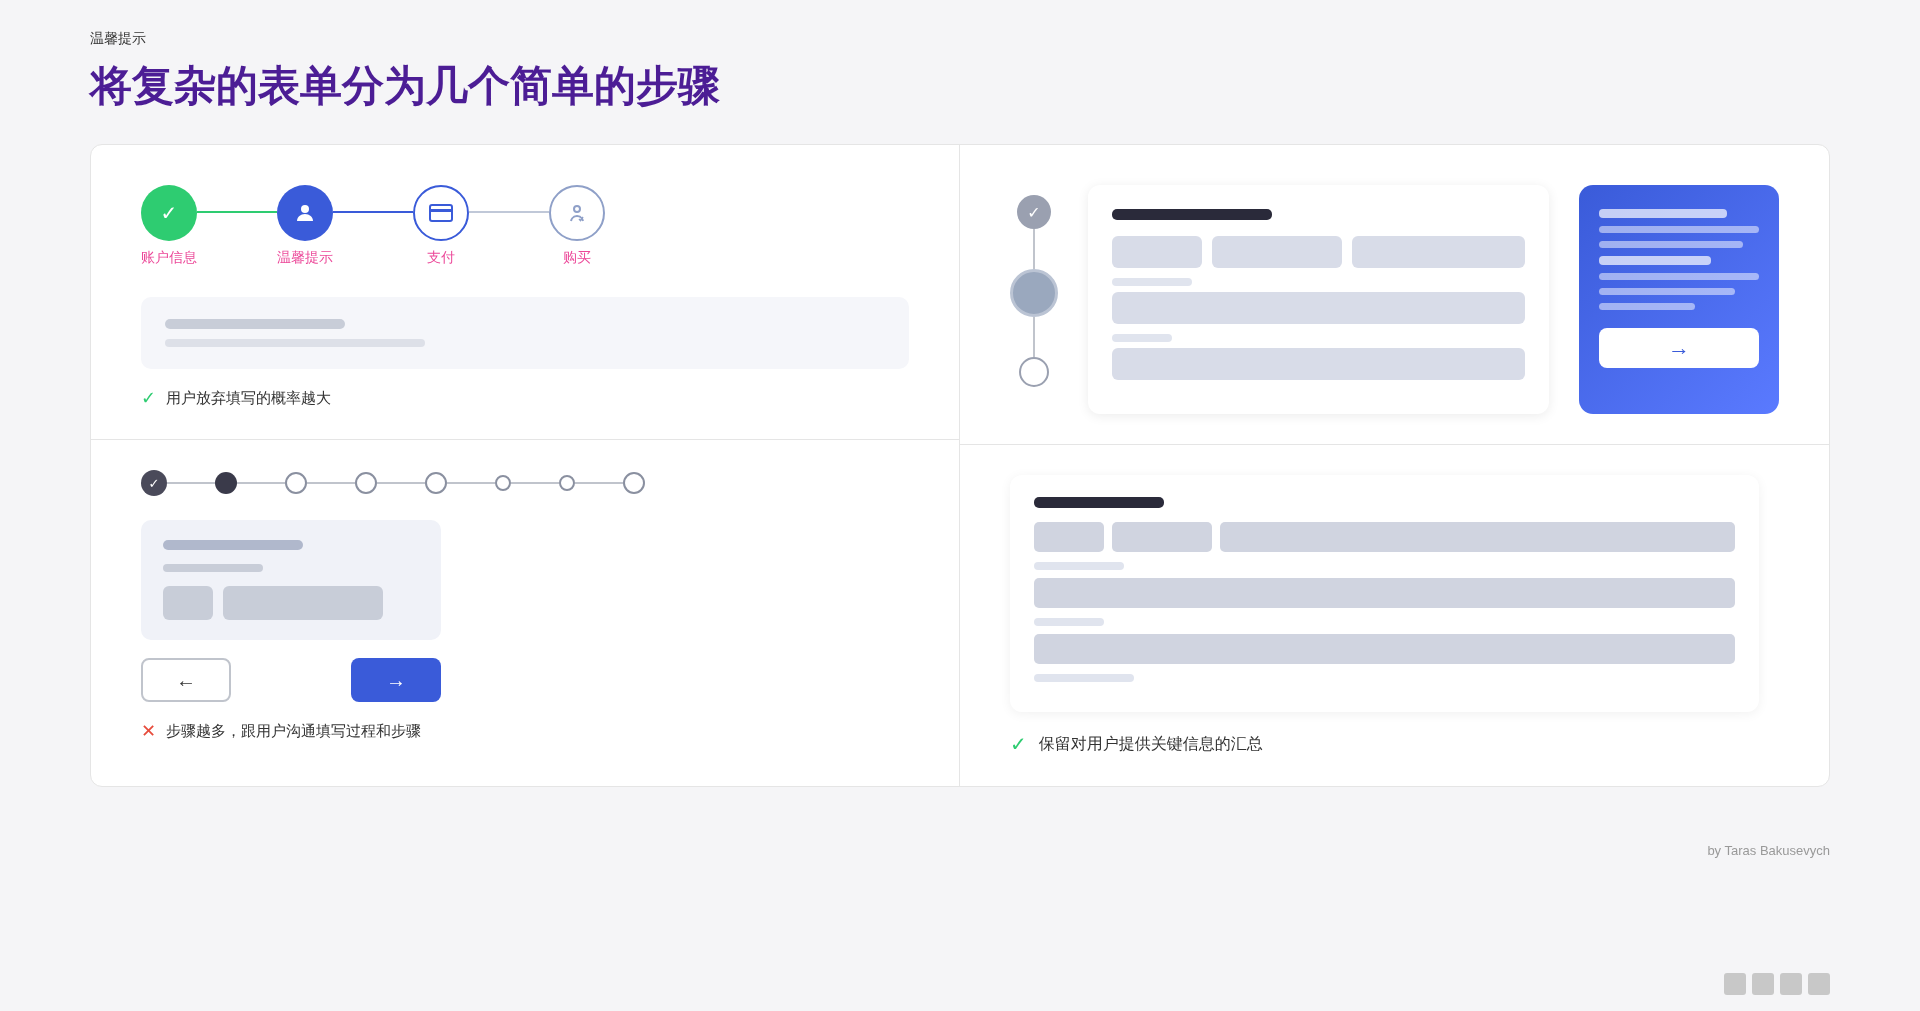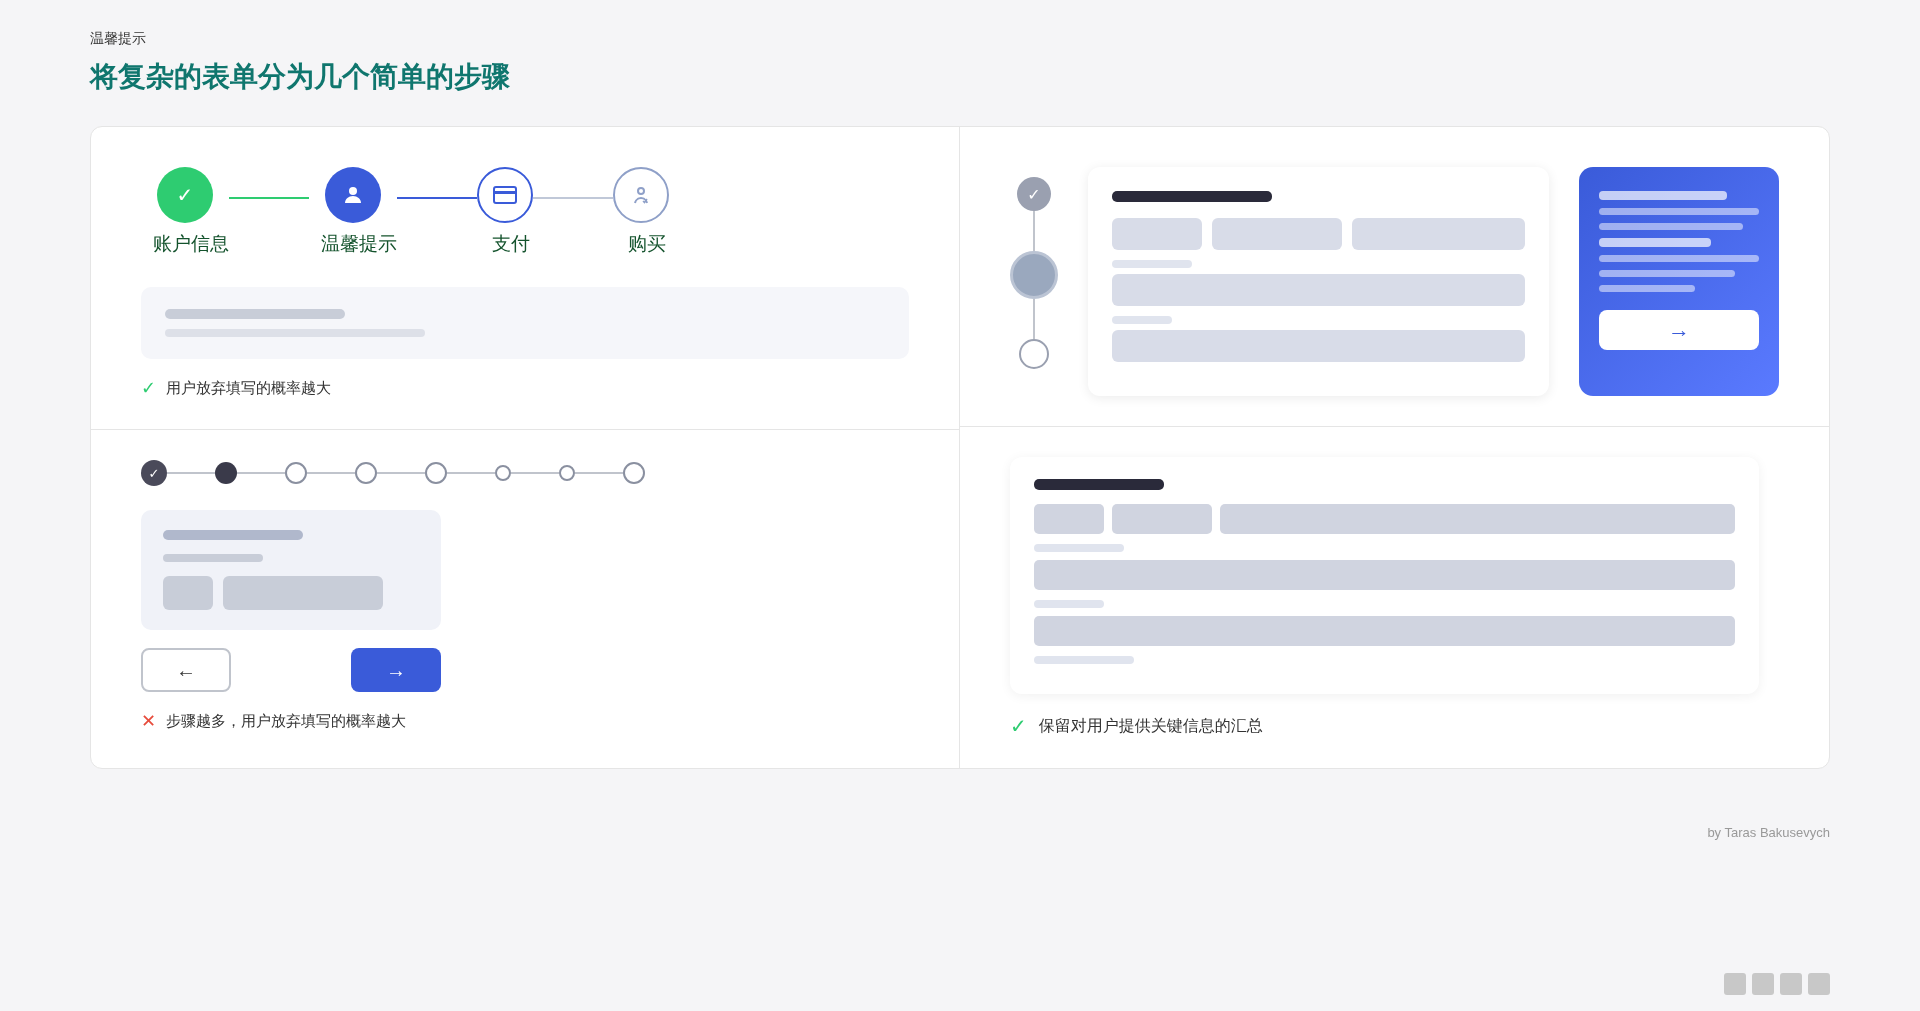--- a/index.html
+++ b/index.html
@@ -14,23 +14,23 @@
     .page-container {
       padding: 30px 90px 40px 90px;
     }
     .hint-label {
       font-size: 14px;
       color: #333;
       font-weight: 500;
       margin-bottom: 10px;
     }
     .page-title {
-      font-size: 28px;
+      font-size: 42px;
       font-weight: 600;
-      color: #0f766e;
+      color: #4c1d95;
       margin-bottom: 30px;
     }
     .main-grid {
       display: grid;
       grid-template-columns: 1fr 1fr;
       gap: 0;
       background: #fff;
       border-radius: 12px;
       border: 1px solid #e5e5e5;
       overflow: hidden;
@@ -83,24 +83,23 @@
       background: #fff;
       border: 2px solid #3a5bd9;
       color: #3a5bd9;
     }
     .step-circle.buy {
       background: #fff;
       border: 2px solid #8fa0c8;
       color: #8fa0c8;
     }
     .step-label {
-      font-size: 19px;
-      color: #14532d;
+      font-size: 14px;
+      color: #ec4899;
       margin-top: 8px;
-      margin-left: 12px;
     }
     .step-line {
       width: 80px;
       height: 2px;
       margin-bottom: 28px;
     }
     .step-line.green { background: #2ecc71; }
     .step-line.blue { background: #3a5bd9; }
     .step-line.gray { background: #c0c8d8; }
 
@@ -547,21 +546,21 @@
             <span>←</span>
           </div>
           <div class="nav-btn filled-btn">
             <span>→</span>
           </div>
         </div>
 
         
         <div class="cross-row">
           <span class="cross-icon">✕</span>
-          <span>步骤越多，用户放弃填写的概率越大</span>
+          <span>步骤越多，跟用户沟通填写过程和步骤</span>
         </div>
       </div>
     </div>
 
     <div class="right-panel">
 
       <div class="right-top">
 
         <div class="vertical-stepper">
           <div class="v-step-circle check">✓</div>

